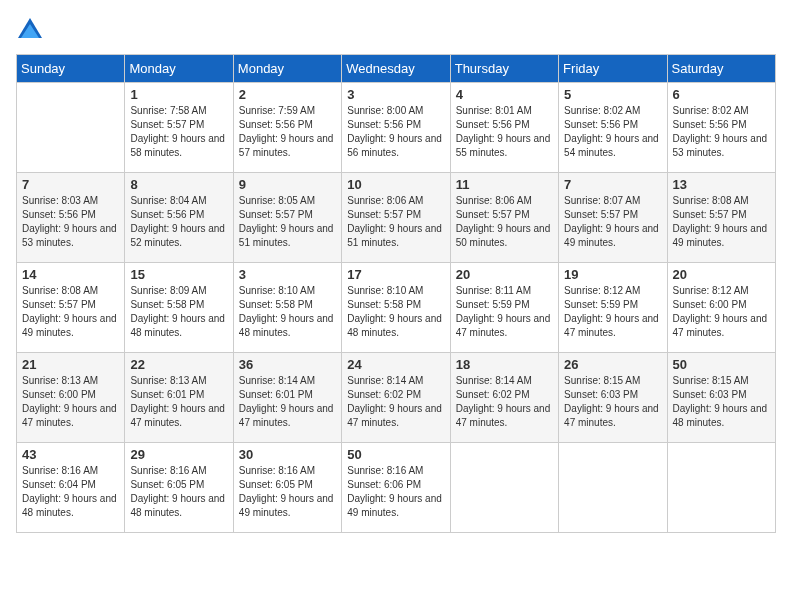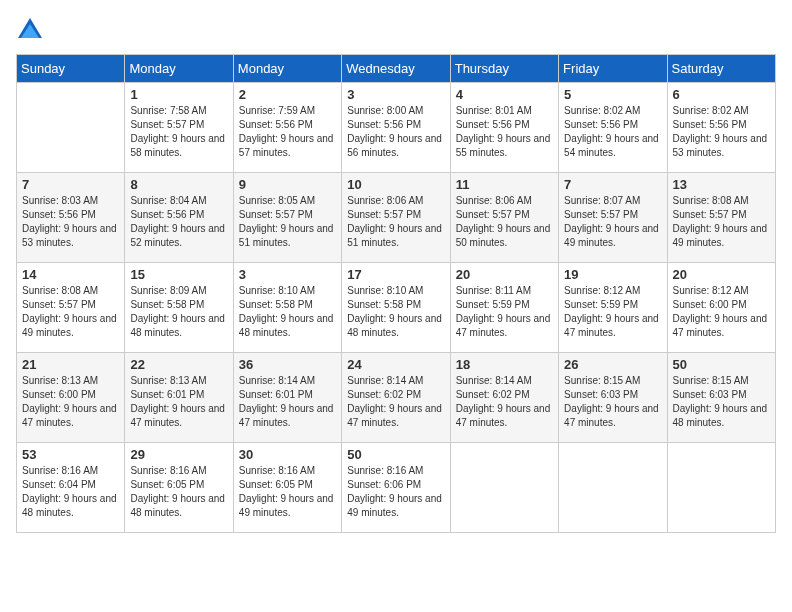--- a/index.html
+++ b/index.html
@@ -226,21 +226,21 @@
           <div class="day-number">26</div>
           <div class="day-info">Sunrise: 8:15 AM<br>Sunset: 6:03 PM<br>Daylight: 9 hours and 47 minutes.</div>
         </td>
         <td>
           <div class="day-number">50</div>
           <div class="day-info">Sunrise: 8:15 AM<br>Sunset: 6:03 PM<br>Daylight: 9 hours and 48 minutes.</div>
         </td>
       </tr>
       <tr class="row-white">
         <td>
-          <div class="day-number">53</div>
+          <div class="day-number">43</div>
           <div class="day-info">Sunrise: 8:16 AM<br>Sunset: 6:04 PM<br>Daylight: 9 hours and 48 minutes.</div>
         </td>
         <td>
           <div class="day-number">29</div>
           <div class="day-info">Sunrise: 8:16 AM<br>Sunset: 6:05 PM<br>Daylight: 9 hours and 48 minutes.</div>
         </td>
         <td>
           <div class="day-number">30</div>
           <div class="day-info">Sunrise: 8:16 AM<br>Sunset: 6:05 PM<br>Daylight: 9 hours and 49 minutes.</div>
         </td>

